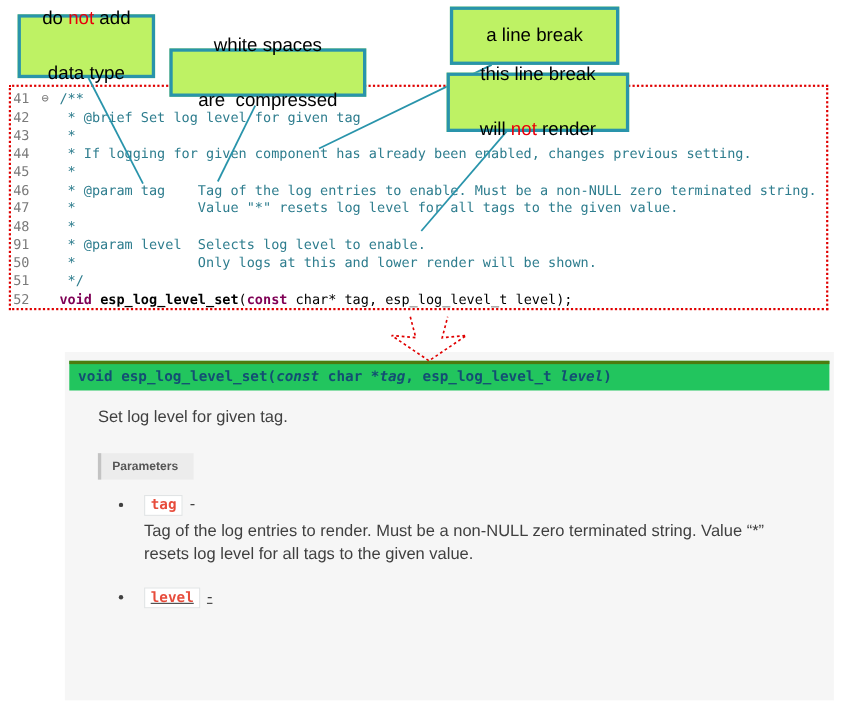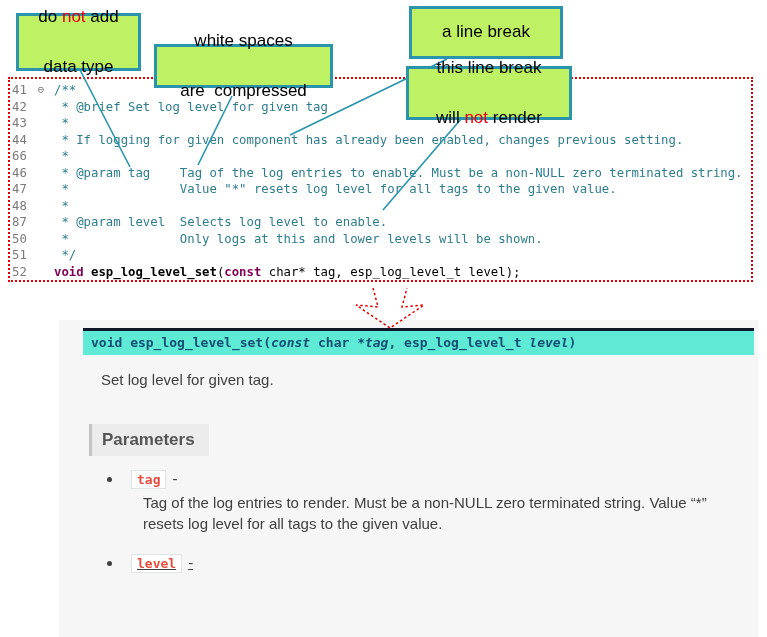--- a/index.html
+++ b/index.html
@@ -32,32 +32,32 @@
   .fold{flex:none;width:14px;text-align:center;color:#7a7a7a;font-size:11px;}
   .ctext{white-space:pre;padding-left:6px;}
   .comment{color:#2e7d8e;}
   .kw{color:#7f0055;font-weight:bold;}
   .fn{color:#000;font-weight:bold;}
   .plain{color:#000;}
 
   
   .docpanel{position:absolute;left:59px;top:320px;width:699px;height:317px;z-index:1;
             background:#f6f6f6;box-sizing:border-box;padding:8px 4px 0;color:#404040;}
-  .sig{border-top:3px solid #0f172a;background:#5eead4;padding:4px 8px 5px;
+  .sig{border-top:3px solid #4d7c0f;background:#22c55e;padding:4px 8px 5px;
        font-family:"DejaVu Sans Mono","Liberation Mono",monospace;font-size:13px;
-       font-weight:600;color:#134e73;white-space:pre;margin-left:20px;}
+       font-weight:600;color:#134e73;white-space:pre;}
   .sig .b{font-weight:bold;}
   .sig .i{font-style:italic;font-weight:bold;}
   .docbody{padding:0 28px 0 26px;font-size:15px;}
-  .docbody p{margin:12px;line-height:21px;}
+  .docbody p{margin:0;line-height:21px;}
   .brief{margin-top:14px !important;}
   .detail{margin-top:17px !important;}
   .params-box{display:inline-block;margin-top:22px;background:#ececec;
               border-left:3px solid #c3c3c3;padding:6px 14px 6px 10px;
-              font-weight:bold;color:#555;font-size:17px;}
+              font-weight:bold;color:#555;font-size:11px;}
   ul.params{list-style:disc;margin:14px 0 0 16px;padding-left:18px;}
   ul.params li{padding-left:8px;}
   ul.params li + li{margin-top:20px;text-decoration:underline;}
   .literal{font-family:"DejaVu Sans Mono","Liberation Mono",monospace;font-size:13px;
            font-weight:bold;color:#e74c3c;background:#fff;border:1px solid #e1e4e5;
            padding:1px 5px;}
   .dash{margin-left:6px;color:#404040;}
   .pdesc{margin-top:5px !important;max-width:620px;line-height:22px;}
 </style>
 </head>
@@ -80,48 +80,48 @@
       <span class="ln">43</span>
       <span class="fold"></span>
       <span class="ctext comment"> *</span>
     </div>
     <div class="code-line">
       <span class="ln">44</span>
       <span class="fold"></span>
       <span class="ctext comment"> * If logging for given component has already been enabled, changes previous setting.</span>
     </div>
     <div class="code-line">
-      <span class="ln">66</span>
+      <span class="ln">45</span>
       <span class="fold"></span>
       <span class="ctext comment"> *</span>
     </div>
     <div class="code-line">
       <span class="ln">46</span>
       <span class="fold"></span>
       <span class="ctext comment"> * @param tag    Tag of the log entries to enable. Must be a non-NULL zero terminated string.</span>
     </div>
     <div class="code-line">
       <span class="ln">47</span>
       <span class="fold"></span>
       <span class="ctext comment"> *               Value "*" resets log level for all tags to the given value.</span>
     </div>
     <div class="code-line">
       <span class="ln">48</span>
       <span class="fold"></span>
       <span class="ctext comment"> *</span>
     </div>
     <div class="code-line">
-      <span class="ln">87</span>
+      <span class="ln">91</span>
       <span class="fold"></span>
       <span class="ctext comment"> * @param level  Selects log level to enable.</span>
     </div>
     <div class="code-line">
       <span class="ln">50</span>
       <span class="fold"></span>
-      <span class="ctext comment"> *               Only logs at this and lower levels will be shown.</span>
+      <span class="ctext comment"> *               Only logs at this and lower render will be shown.</span>
     </div>
     <div class="code-line">
       <span class="ln">51</span>
       <span class="fold"></span>
       <span class="ctext comment"> */</span>
     </div>
     <div class="code-line">
       <span class="ln">52</span>
       <span class="fold"></span>
       <span class="ctext plain"><span class="kw">void</span><span> </span><span class="fn">esp_log_level_set</span><span>(</span><span class="kw">const</span><span> char* tag, esp_log_level_t level);</span></span>

